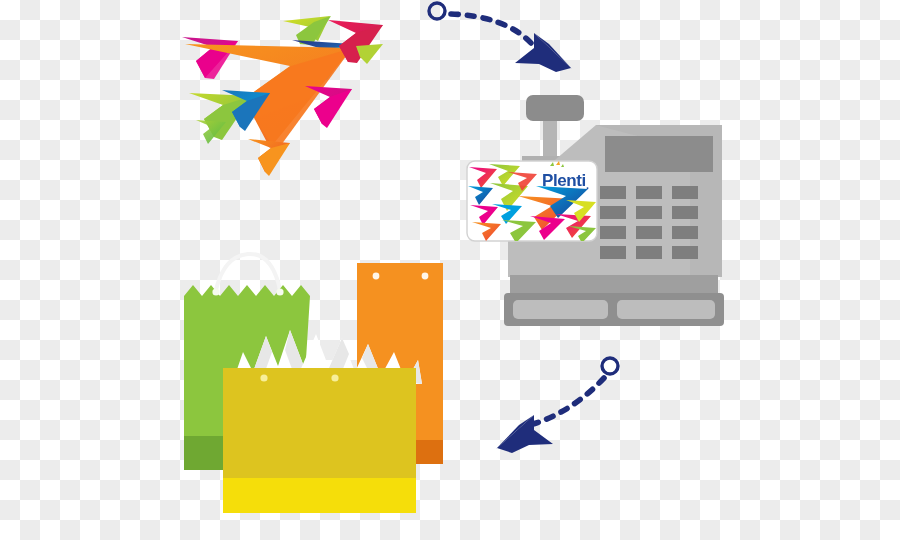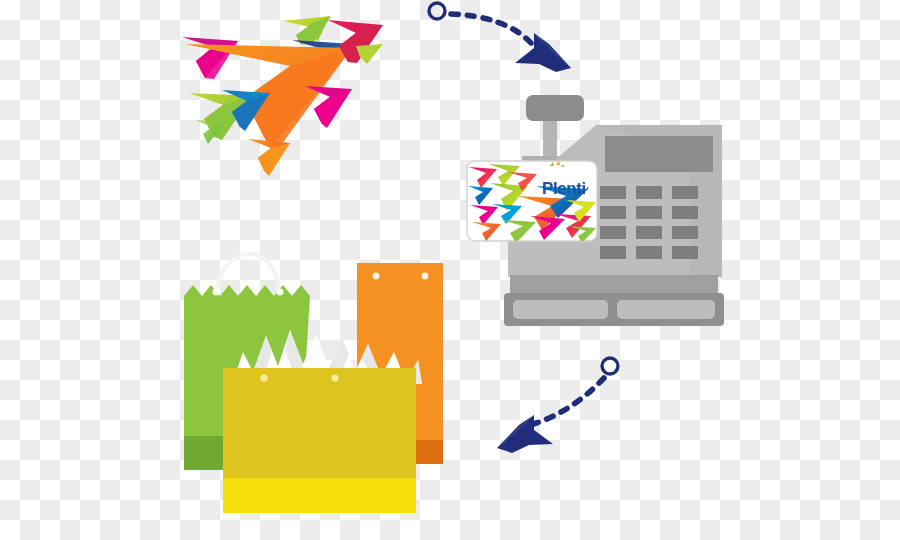--- a/index.html
+++ b/index.html
@@ -260,21 +260,21 @@
         <path d="M508 172 L537 174 L522 191 L518 183 L527 178 Z" fill="#ef4136" opacity="0.9"></path>
       </g>
 
       <g>
         <path d="M550 166 l3 -4 1 4 z" fill="#8dc63f"></path>
         <path d="M556 165 l3 -4 1 4 z" fill="#f5a623"></path>
         <path d="M561 167 l2 -3 1 3 z" fill="#8dc63f"></path>
       </g>
     </svg>
 
-    <div class="card-logo-text" style="left:542px; top:171px; font-size:17px;margin-top:8px;">Plenti</div>
+    <div class="card-logo-text" style="left:542px; top:171px; font-size:17px;">Plenti</div>
     <div class="card-logo-text" style="left:586px; top:179px; font-size:11px; color:#1f4fa3;">.</div>
   </div>
 
   <div class="layer">
     <svg width="900" height="540" viewBox="0 0 900 540" xmlns="http://www.w3.org/2000/svg">
 
       <g>
         <path d="M216 290 Q224 256 248 254 Q272 252 280 290" fill="none" stroke="#f4f4f4" stroke-width="4" stroke-linecap="round"></path>
       </g>
 

